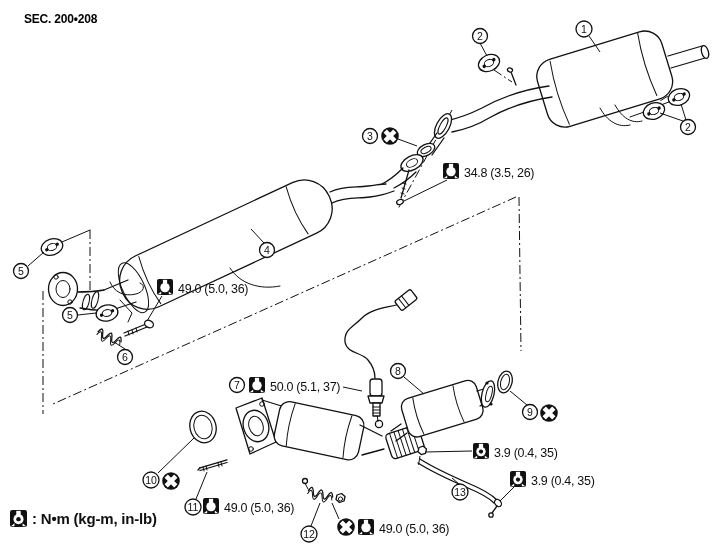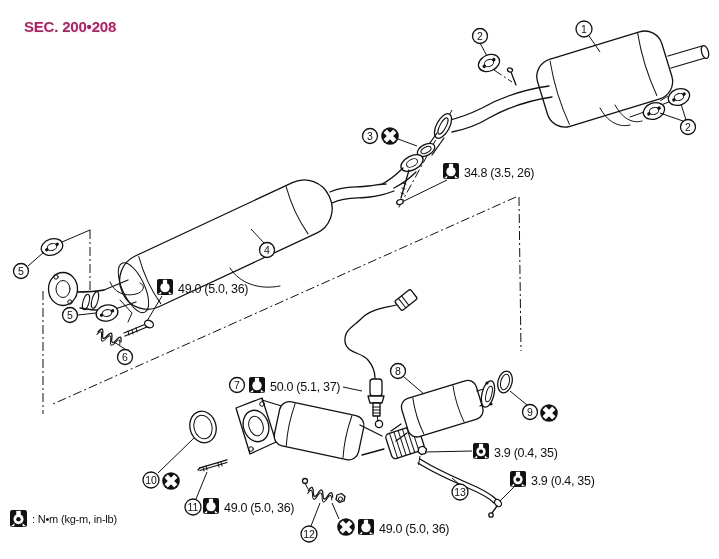--- a/index.html
+++ b/index.html
@@ -1,35 +1,35 @@
 <!DOCTYPE html>
 <html><head>
 <meta charset="utf-8">
 <style>
   html,body{margin:0;padding:0;background:#e8e8e8;}
   .page{
     position:relative;width:719px;height:559px;background:#ffffff;
     font-family:"Liberation Sans", sans-serif;color:#111;overflow:hidden;
   }
   .sec-title{
-    position:absolute;left:24px;top:18px;font-size:15px;font-weight:bold;
-    letter-spacing:-0.2px;color:#be185d;
+    position:absolute;left:24px;top:12px;font-size:12px;font-weight:bold;
+    letter-spacing:-0.2px;color:#000000;
   }
   svg{position:absolute;left:0;top:0;}
   svg .ln{stroke:#111;stroke-width:1.3;fill:none;stroke-linecap:round;stroke-linejoin:round;}
   svg .lnf{stroke:#111;stroke-width:1.3;fill:#fff;stroke-linejoin:round;}
   svg .thin{stroke:#111;stroke-width:1;fill:none;stroke-linecap:round;}
   svg .dd{stroke:#111;stroke-width:1;fill:none;stroke-dasharray:9 3 2 3;}
   svg .lead{stroke:#111;stroke-width:1;fill:none;}
   svg text.tq{font-family:"Liberation Sans",sans-serif;font-size:12.5px;letter-spacing:-0.3px;fill:#111;}
   svg text.cn{font-family:"Liberation Sans",sans-serif;font-size:10.5px;fill:#111;text-anchor:middle;}
   .legend{position:absolute;left:10px;top:508px;}
   .legend-row{display:flex;align-items:center;height:21px;}
   .legend-row svg{position:static;margin-right:5px;}
-  .legend-row span{font-size:11px;letter-spacing:-0.2px;color:#111;}
+  .legend-row span{font-size:15px;letter-spacing:-0.2px;color:#111;font-weight:bold;}
 </style>
 </head>
 <body>
 
 <div class="page">
 
   <div class="sec-title">SEC. 200•208</div>
 
   <svg width="719" height="559" viewBox="0 0 719 559">
     <defs>

